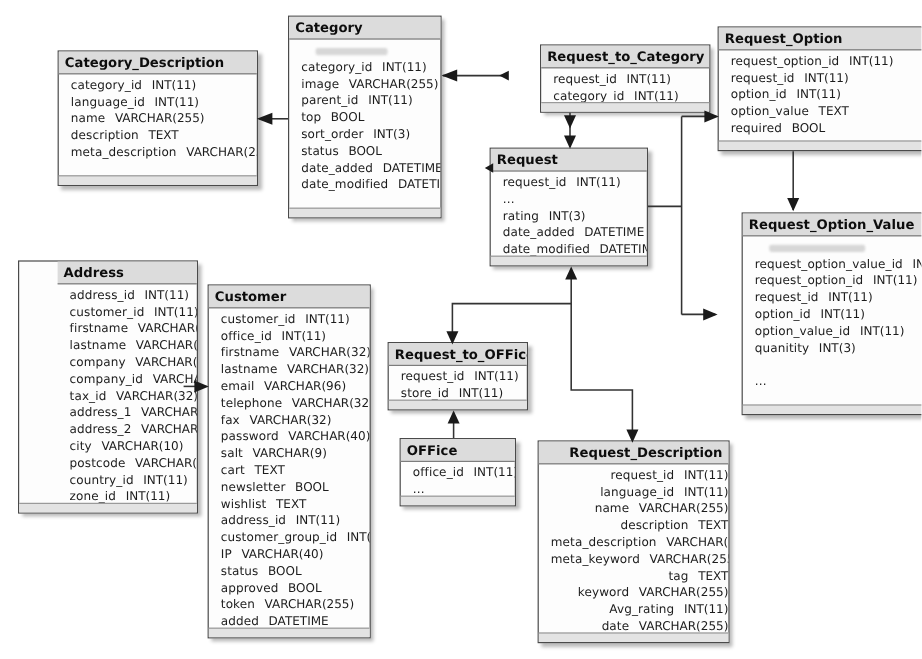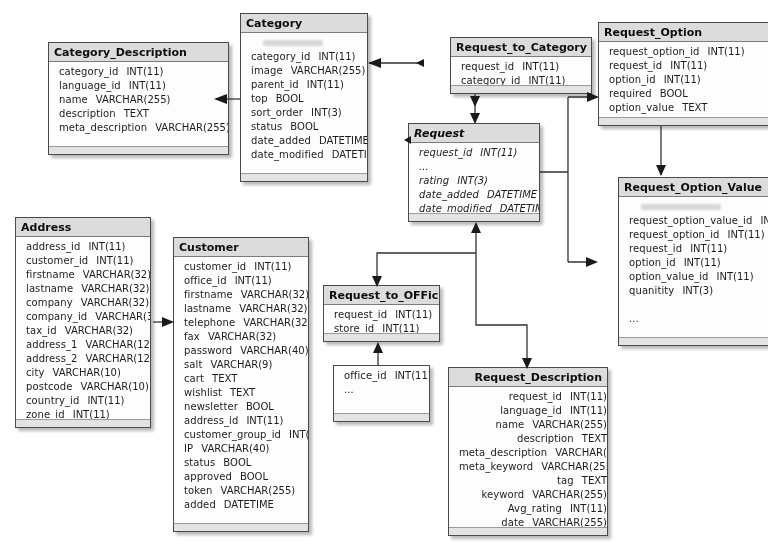--- a/index.html
+++ b/index.html
@@ -28,27 +28,27 @@
   .ft { margin-left:8px; }
   .frow.ghost .ghost-bar {
     display:block; width:52%; height:6px; margin:4px 0 0 12px;
     background:#d7d7d7; border-radius:2px; filter:blur(1px);
   }
   .tfoot {
     position:absolute; left:0; right:0; bottom:0; height:7px;
     background:#e3e3e3; border-top:1px solid #9a9a9a;
   }
   
-  .t-catdesc   { left:48px;  top:42px;  width:181px; height:113px; }
+  .t-catdesc   { left:48px;  top:42px;  width:167px; height:113px; }
   .t-category  { left:240px; top:13px;  width:128px; height:169px; }
   .t-r2c       { left:423px; top:37px;  width:142px; height:57px;margin-left:27px;  }
-  .t-request   { left:408px; top:123px; width:132px; height:99px;font-style:italic;  }
+  .t-request   { left:408px; top:123px; width:132px; height:99px;  }
   .t-ropt      { left:598px; top:22px;  width:172px; height:104px; }
   .t-rov       { left:597px; top:177px; width:166px; height:169px;margin-left:21px; }
-  .t-address   { left:15px;  top:217px; width:136px; height:211px; }
+  .t-address   { left:15px;  top:217px; width:150px; height:211px;padding-left:32px; }
   .t-customer  { left:173px; top:237px; width:136px; height:295px; }
   .t-r2o       { left:323px; top:285px; width:117px; height:57px;  }
   .t-office    { left:333px; top:365px; width:97px;  height:57px;  }
   .t-rdesc     { left:448px; top:367px; width:160px; height:169px;text-align:right; }
 </style>
 </head>
 <body>
 
 <div class="canvas">
 
@@ -102,22 +102,22 @@
       </div>
     <div class="tfoot"></div>
   </div>
 
   <div class="tbox t-ropt">
     <div class="thead">Request_Option</div>
     <div class="tfields">
         <div class="frow"><span class="fn">request_option_id</span><span class="ft">INT(11)</span></div>
         <div class="frow"><span class="fn">request_id</span><span class="ft">INT(11)</span></div>
         <div class="frow"><span class="fn">option_id</span><span class="ft">INT(11)</span></div>
+        <div class="frow"><span class="fn">option_value</span><span class="ft">TEXT</span></div>
         <div class="frow"><span class="fn">required</span><span class="ft">BOOL</span></div>
-        <div class="frow"><span class="fn">option_value</span><span class="ft">TEXT</span></div>
       </div>
     <div class="tfoot"></div>
   </div>
 
   <div class="tbox t-rov">
     <div class="thead">Request_Option_Value</div>
     <div class="tfields">
         <div class="frow ghost">
           <span class="ghost-bar"></span>
         </div>
@@ -153,27 +153,28 @@
     <div class="tfoot"></div>
   </div>
 
   <div class="tbox t-customer">
     <div class="thead">Customer</div>
     <div class="tfields">
         <div class="frow"><span class="fn">customer_id</span><span class="ft">INT(11)</span></div>
         <div class="frow"><span class="fn">office_id</span><span class="ft">INT(11)</span></div>
         <div class="frow"><span class="fn">firstname</span><span class="ft">VARCHAR(32)</span></div>
         <div class="frow"><span class="fn">lastname</span><span class="ft">VARCHAR(32)</span></div>
+        <div class="frow"><span class="fn">email</span><span class="ft">VARCHAR(96)</span></div>
         <div class="frow"><span class="fn">telephone</span><span class="ft">VARCHAR(32)</span></div>
         <div class="frow"><span class="fn">fax</span><span class="ft">VARCHAR(32)</span></div>
         <div class="frow"><span class="fn">password</span><span class="ft">VARCHAR(40)</span></div>
         <div class="frow"><span class="fn">salt</span><span class="ft">VARCHAR(9)</span></div>
         <div class="frow"><span class="fn">cart</span><span class="ft">TEXT</span></div>
+        <div class="frow"><span class="fn">newsletter</span><span class="ft">BOOL</span></div>
         <div class="frow"><span class="fn">wishlist</span><span class="ft">TEXT</span></div>
-        <div class="frow"><span class="fn">newsletter</span><span class="ft">BOOL</span></div>
         <div class="frow"><span class="fn">address_id</span><span class="ft">INT(11)</span></div>
         <div class="frow"><span class="fn">customer_group_id</span><span class="ft">INT(11)</span></div>
         <div class="frow"><span class="fn">IP</span><span class="ft">VARCHAR(40)</span></div>
         <div class="frow"><span class="fn">status</span><span class="ft">BOOL</span></div>
         <div class="frow"><span class="fn">approved</span><span class="ft">BOOL</span></div>
         <div class="frow"><span class="fn">token</span><span class="ft">VARCHAR(255)</span></div>
         <div class="frow"><span class="fn">added</span><span class="ft">DATETIME</span></div>
       </div>
     <div class="tfoot"></div>
   </div>
@@ -181,20 +182,21 @@
   <div class="tbox t-r2o">
     <div class="thead">Request_to_OFFice</div>
     <div class="tfields">
         <div class="frow"><span class="fn">request_id</span><span class="ft">INT(11)</span></div>
         <div class="frow"><span class="fn">store_id</span><span class="ft">INT(11)</span></div>
       </div>
     <div class="tfoot"></div>
   </div>
 
   <div class="tbox t-office">
+    <div class="thead">OFFice</div>
     <div class="tfields">
         <div class="frow"><span class="fn">office_id</span><span class="ft">INT(11)</span></div>
         <div class="frow"><span class="fn">...</span></div>
       </div>
     <div class="tfoot"></div>
   </div>
 
   <div class="tbox t-rdesc">
     <div class="thead">Request_Description</div>
     <div class="tfields">

